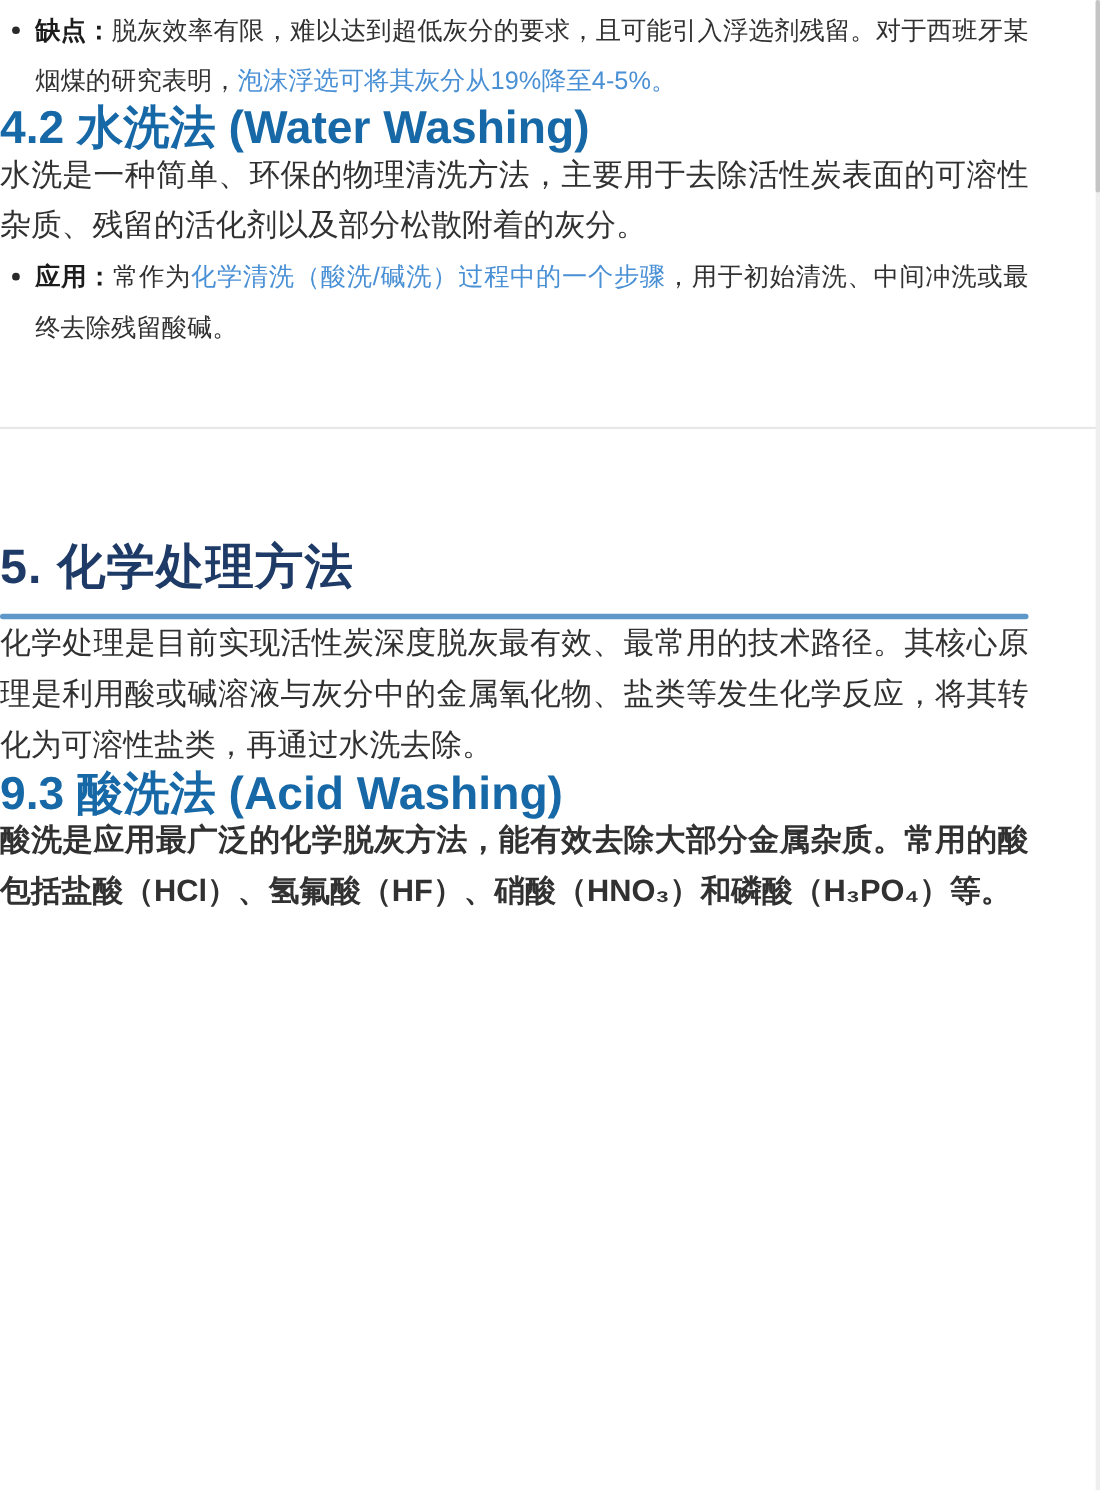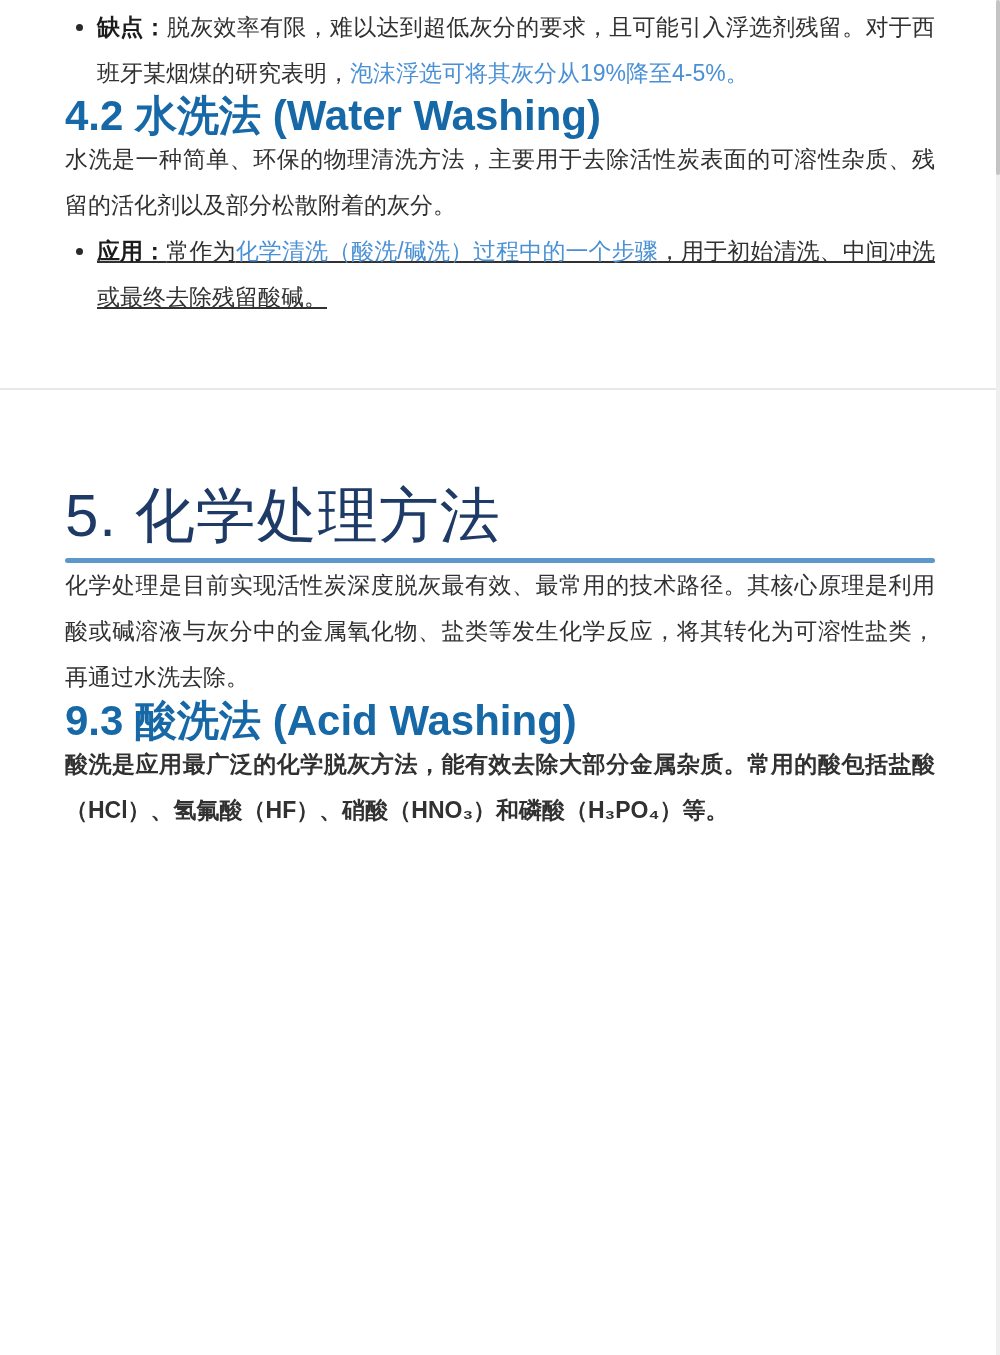--- a/index.html
+++ b/index.html
@@ -15,21 +15,21 @@
     margin: 0; padding: 0;
     background: #ffffff;
   }
   body {
     width: 1000px;
     min-height: 1355px;
     position: relative;
     font-family: "Liberation Sans", "DejaVu Sans", sans-serif;
     color: var(--text);
   }
-  .page-block { padding-left: 65px; padding-right: 65px; }
+  .page-block { padding-right: 65px; }
   .block-top { padding-top: 4px; padding-bottom: 68px; }
   .page-divider {
     width: 100%;
     border-top: 2px solid var(--divider);
   }
   .block-bottom { padding-top: 100px; padding-bottom: 120px; }
 
   ul.doc-list { list-style: none; margin: 0; padding: 0 0 0 32px; }
   ul.doc-list li {
     position: relative;
@@ -42,50 +42,50 @@
   ul.doc-list li::before {
     content: "";
     position: absolute;
     left: -21px; top: 20px;
     width: 7px; height: 7px;
     border-radius: 50%;
     background: #2a2a2a;
   }
 
   p.doc-para {
-    font-size: 23px;
+    font-size: 28px;
     line-height: 46px;
     text-align: justify;
     margin: 0;
   }
 
   h1.doc-h1 {
     margin: 0;
-    font-size: 60px;
+    font-size: 44px;
     line-height: 52px;
-    font-weight: normal;
+    font-weight: bold;
     color: var(--h1);
     letter-spacing: 1px;
   }
   .h1-rule {
     height: 5px;
     background: var(--rule);
     border-radius: 3px;
     margin-top: 16px;
   }
   h2.doc-h2 {
     margin: 0;
     font-size: 42px;
     line-height: 40px;
     font-weight: bold;
     color: var(--h2);
   }
   .mt-h2-water { margin-top: 48px; }
   .mt-para-water { margin-top: 32px; }
-  .mt-list-water { margin-top: 42px; text-decoration: underline; }
+  .mt-list-water { margin-top: 42px; }
   .mt-para-chem { margin-top: 60px; font-family: Liberation Serif, serif; }
   .mt-h2-acid { margin-top: 58px; }
   .mt-para-acid { margin-top: 38px; font-weight: bold; }
 
   .seg-bold { font-weight: bold; color: #1c1c1c; }
   .seg-text { }
   .seg-link { color: var(--link); }
 
   .scrollbar-track {
     position: absolute;

